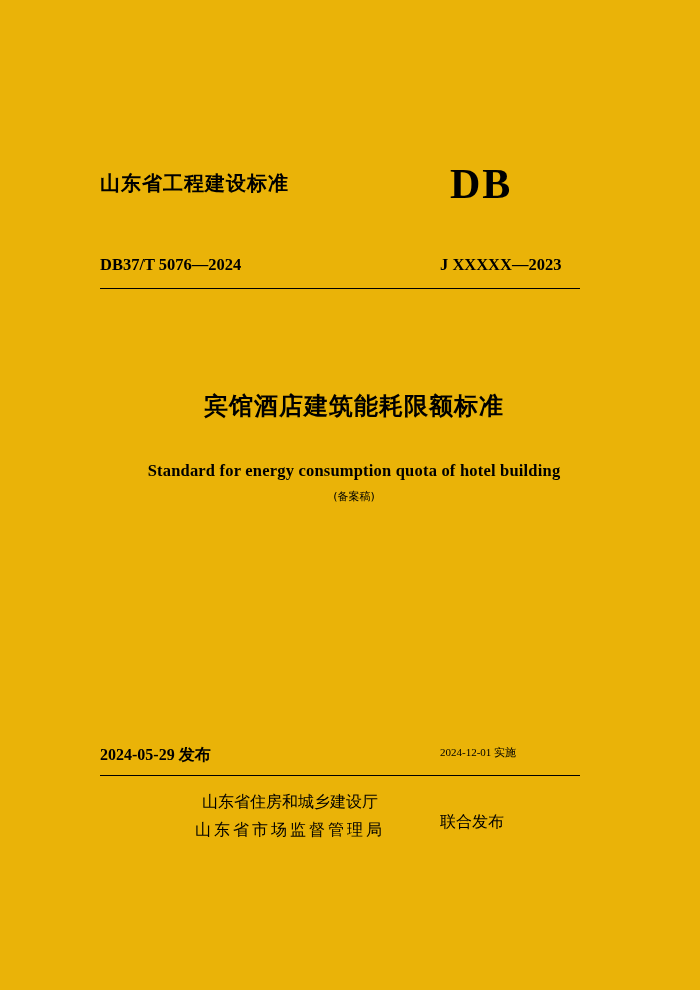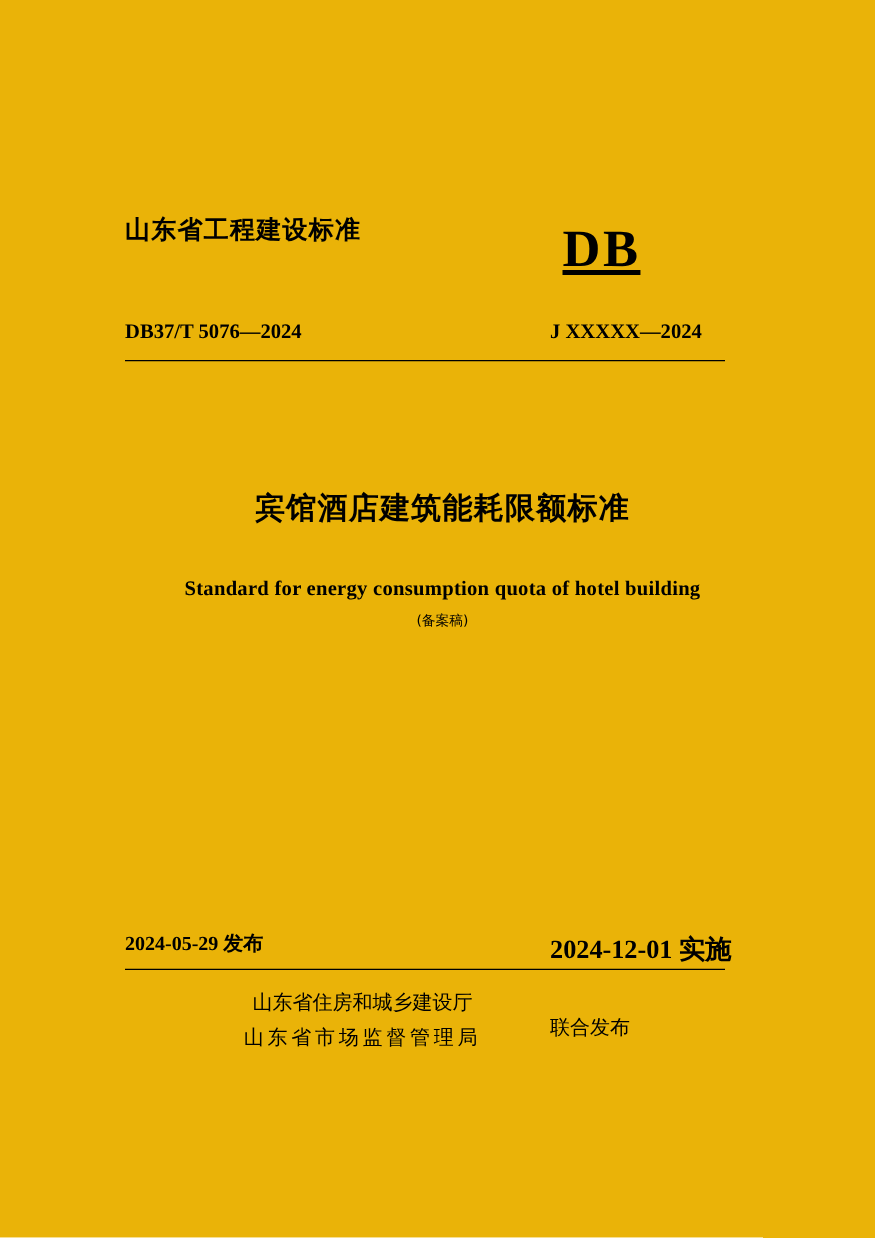--- a/index.html
+++ b/index.html
@@ -39,26 +39,25 @@
     top: 10px;
     font-family: "DejaVu Sans", "Liberation Sans", sans-serif;
     font-size: 20px;
     font-weight: 700;
     letter-spacing: 1px;
     white-space: nowrap;
   }
   .db-mark {
     position: absolute;
     left: 350px;
-    top: 16px;
+    top: 0px;
     font-family: "Liberation Serif", "DejaVu Serif", serif;
     font-size: 42px;
     font-weight: 700;
     letter-spacing: 2px;
-    text-decoration: underline;
   }
 
   
   .code-row {
     position: absolute;
     left: 100px;
     top: 255px;
     width: 480px;
     height: 30px;
   }
@@ -132,22 +131,22 @@
     font-weight: 700;
     white-space: nowrap;
   }
   .date-left .cn {
     font-family: "DejaVu Sans", "Liberation Sans", sans-serif;
   }
   .date-right {
     position: absolute;
     left: 340px;
     top: 0;
-    font-size: 21px;
-    font-weight: 700;
+    font-size: 11px;
+    font-weight: 400;
     white-space: nowrap;
   }
   .date-right .cn {
     font-family: "DejaVu Sans", "Liberation Sans", sans-serif;
   }
   .rule-bottom {
     position: absolute;
     left: 100px;
     top: 775px;
     width: 480px;
@@ -187,21 +186,21 @@
 
 <div class="page">
 
   <div class="header-row">
     <div class="std-series">山东省工程建设标准</div>
     <div class="db-mark">DB</div>
   </div>
 
   <div class="code-row">
     <div class="code-left">DB37/T 5076—2024</div>
-    <div class="code-right">J XXXXX—2024</div>
+    <div class="code-right">J XXXXX—2023</div>
   </div>
   <div class="rule-top"></div>
 
   <div class="title-block">
     <div class="title-cn">宾馆酒店建筑能耗限额标准</div>
     <div class="title-en">Standard for energy consumption quota of hotel building</div>
     <div class="title-note">(备案稿)</div>
   </div>
 
   <div class="date-row">

